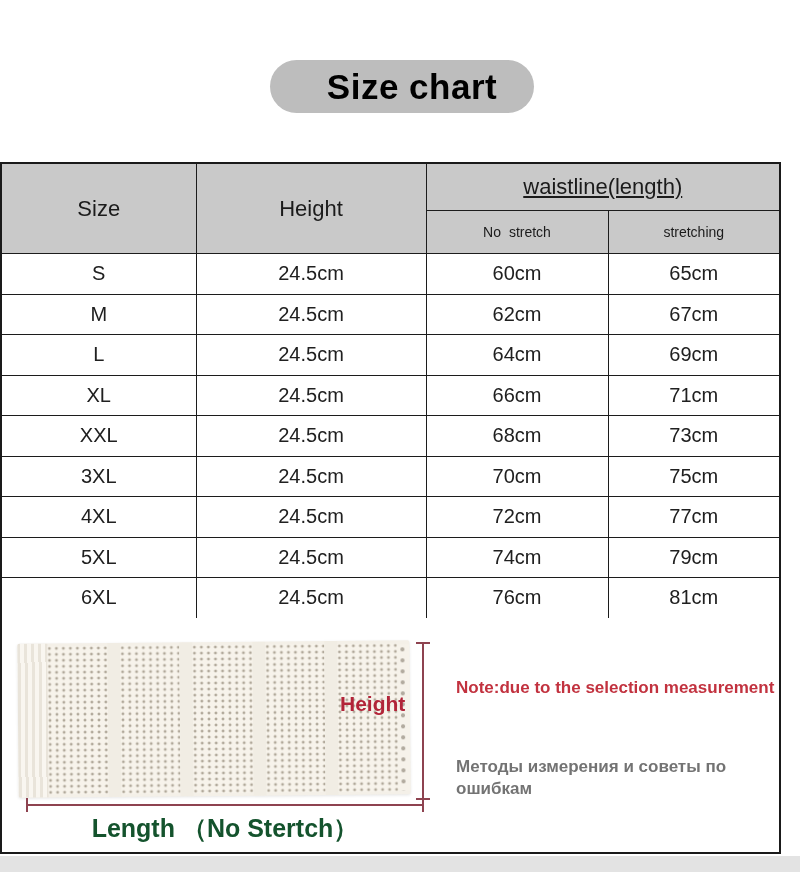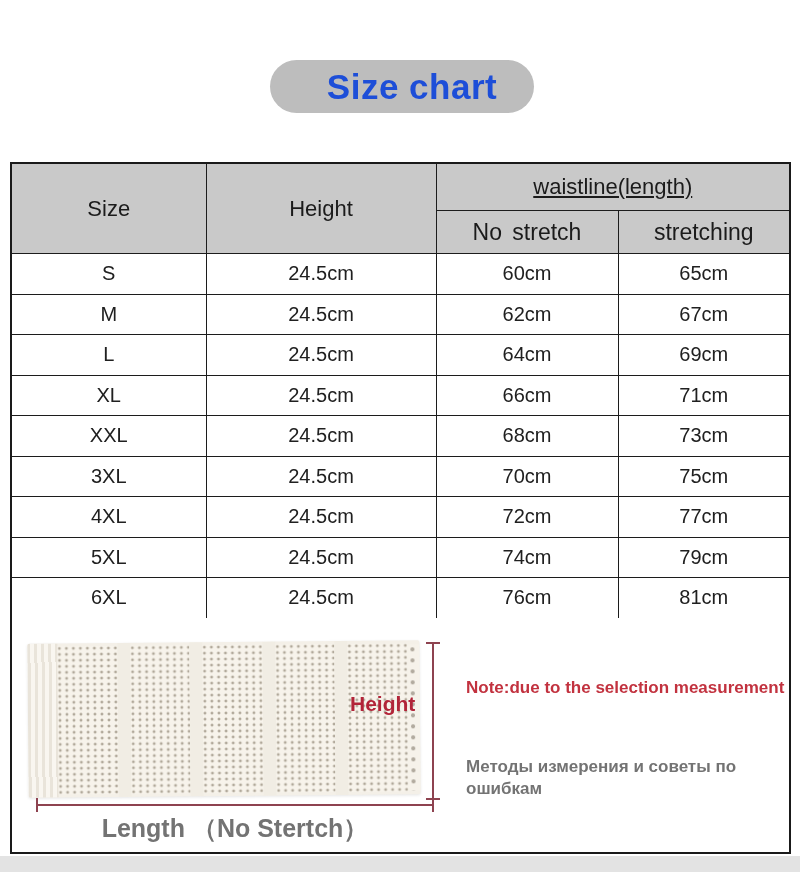--- a/index.html
+++ b/index.html
@@ -12,25 +12,25 @@
   }
   
   .banner{
     position:absolute;left:270px;top:60px;
     width:264px;height:53px;
     background:#bdbdbd;
     border-radius:27px;
     display:flex;align-items:center;justify-content:center;
   }
   .banner-text{
-    font-size:35px;font-weight:600;color:#1d4ed8;letter-spacing:.5px;margin-left:20px;
+    font-size:35px;font-weight:600;color:#000000;letter-spacing:.5px;margin-left:20px;
   }
   
   .outer-box{
-    position:absolute;left:10px;top:162px;
+    position:absolute;left:0;top:162px;
     width:781px;height:692px;
     border:2px solid #1a1a1a;
     box-sizing:border-box;
     background:#fff;
     display:flex;flex-direction:column;
   }
   table.size-table{
     width:100%;
     border-collapse:collapse;
     border:hidden;              
@@ -39,21 +39,21 @@
   .size-table th,.size-table td{
     border:1.5px solid #1c1c1c;
     text-align:center;vertical-align:middle;
     padding:0;
   }
   .size-table th{
     background:#c9c9c9;
     font-weight:400;font-size:22px;color:#1b1b1b;
   }
   .size-table .waistline-th{height:46px;text-decoration:underline;}
-  .size-table .sub-th{height:42px;font-size:23px;word-spacing:4px;}
+  .size-table .sub-th{height:42px;font-size:14px;word-spacing:4px;}
   .size-table td{
     height:39.5px;
     font-size:20px;color:#202020;background:#fff;
   }
   
   .diagram-panel{
     position:relative;flex:1;background:#fff;
   }
   .product-photo{
     position:absolute;left:16px;top:24px;
@@ -99,21 +99,21 @@
     content:"";position:absolute;top:-6px;width:2px;height:14px;background:#8e4350;
   }
   .hline::before{left:0;} .hline::after{right:0;}
   .height-label{
     position:absolute;left:338px;top:74px;
     font-size:21px;font-weight:600;color:#b22438;
   }
   .length-label{
     position:absolute;left:24px;top:194px;width:398px;
     text-align:center;
-    font-size:25px;font-weight:600;color:#737373;
+    font-size:25px;font-weight:600;color:#14532d;
   }
   
   .note-block{
     position:absolute;left:454px;top:58px;width:322px;
     color:#c2323f;
     font-size:17px;font-weight:600;line-height:23px;
   }
   .note-ru{
     position:absolute;left:454px;top:138px;width:330px;
     color:#737373;

